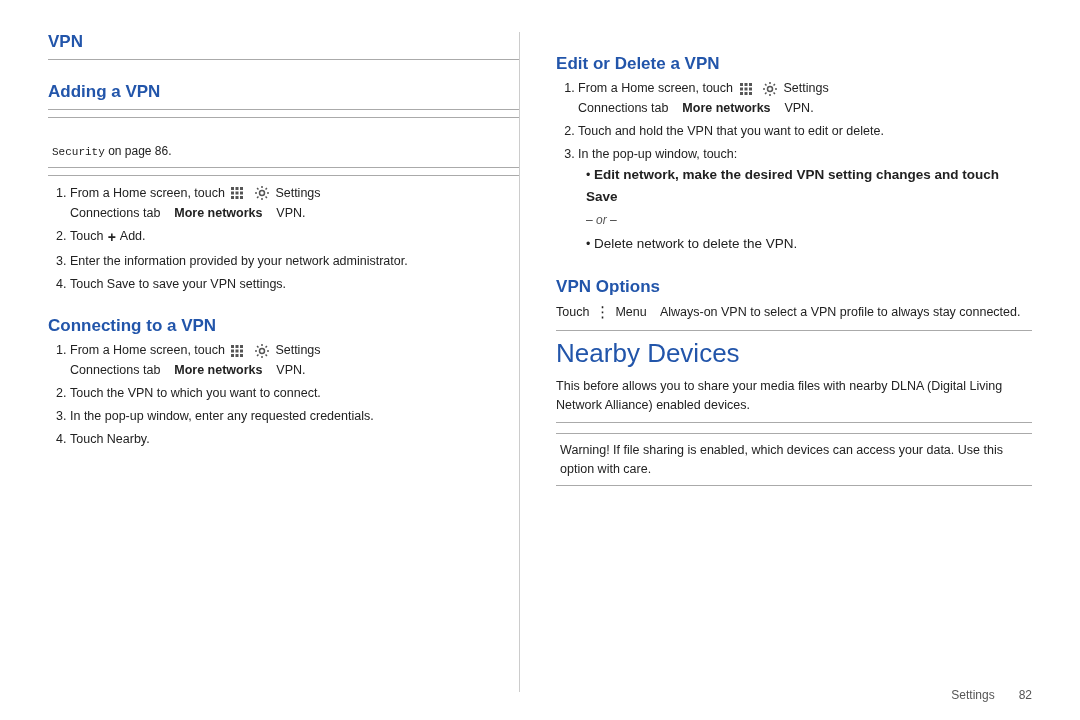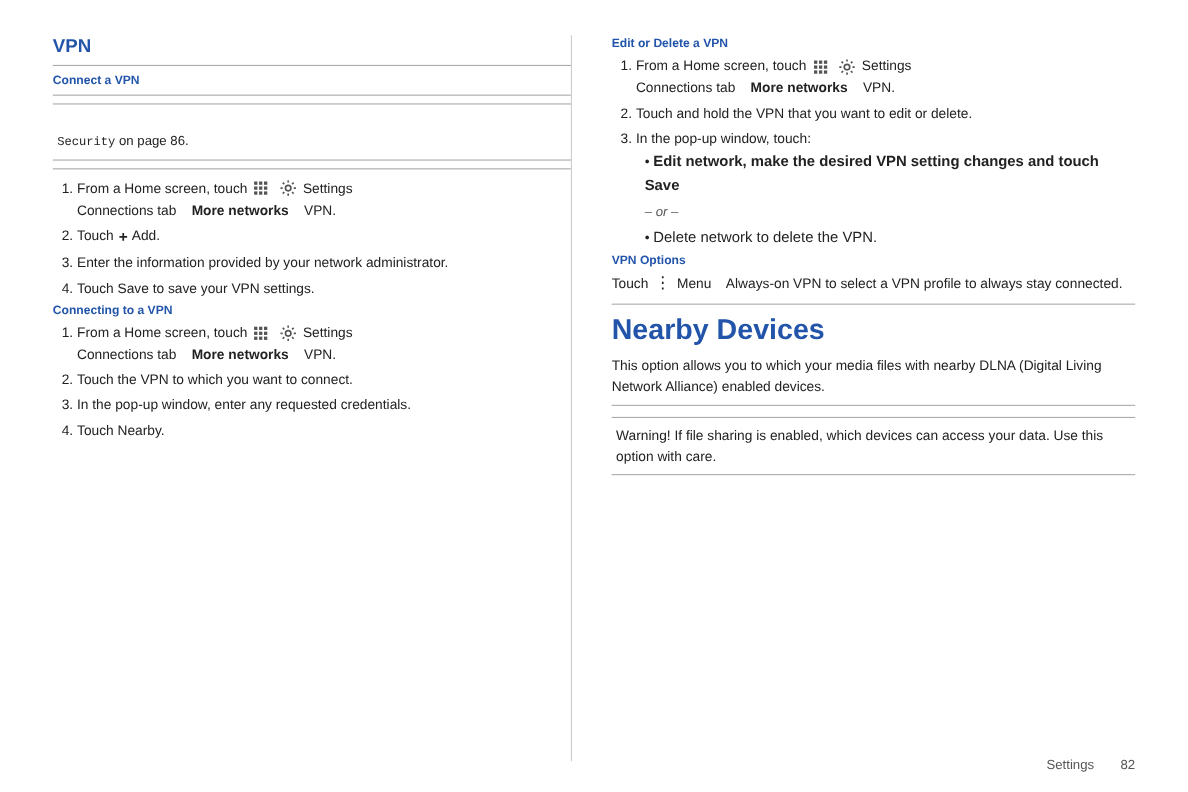--- a/index.html
+++ b/index.html
@@ -27,29 +27,29 @@
       width: 530px;
       padding-left: 36px;
     }
     h2.section-title {
       font-size: 17px;
       font-weight: bold;
       color: #2255aa;
       margin-bottom: 6px;
     }
     h3.sub-title {
-      font-size: 11px;
+      font-size: 17px;
       font-weight: bold;
       color: #2255aa;
-      margin-top: 2px;
+      margin-top: 22px;
       margin-bottom: 4px;
     }
     .nearby-title {
       font-size: 26px;
-      font-weight: bold;
+      font-weight: normal;
       color: #2255aa;
       margin-bottom: 8px;
     }
     .section-body {
       font-size: 12.5px;
       color: #222;
       line-height: 1.5;
       margin-bottom: 6px;
     }
     .divider {
@@ -121,21 +121,21 @@
 </head>
 <body>
 
 <div class="page">
 
   <div class="left-col">
     <h2 class="section-title">VPN</h2>
 
     <hr class="divider">
 
-    <h3 class="sub-title">Connect a VPN</h3>
+    <h3 class="sub-title">Adding a VPN</h3>
 
     <hr class="divider">
 
     <div class="note-box">
       <br>
       <span class="inline-mono">Security</span>&nbsp;<span>on page 86.</span>
     </div>
 
     <hr class="divider">
 
@@ -265,21 +265,21 @@
     <p class="section-body">
       Touch
       <span style="display:inline-block;vertical-align:middle;font-size:15px;margin:0 2px;">⋮</span>
       Menu &nbsp;&nbsp; Always-on VPN to select a VPN profile to always stay connected.
     </p>
 
     <hr class="divider">
 
     <h2 class="nearby-title">Nearby Devices</h2>
 
-    <p class="section-body">This option allows you to which your media files with nearby DLNA (Digital Living Network Alliance) enabled devices.</p>
+    <p class="section-body">This before allows you to share your media files with nearby DLNA (Digital Living Network Alliance) enabled devices.</p>
 
     <hr class="divider">
 
     <div class="warning-box">
       <span>Warning! If file sharing is enabled, which devices can access your data. Use this option with care.</span>
     </div>
   </div>
 </div>
 
 <div class="footer">

